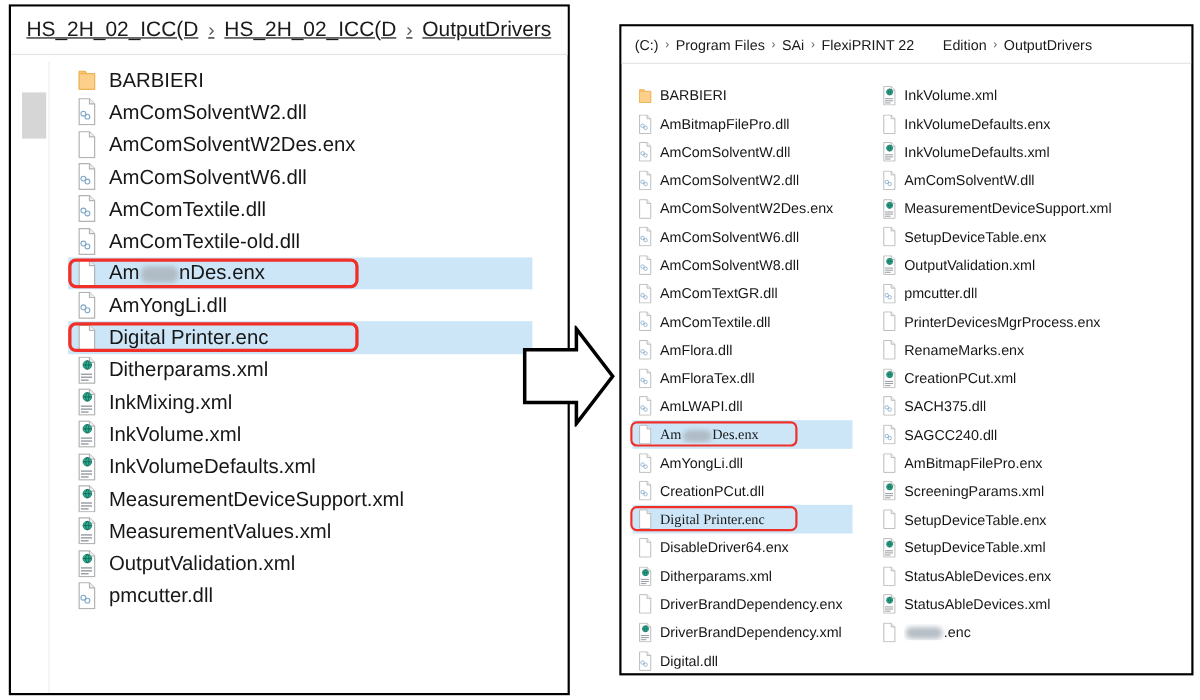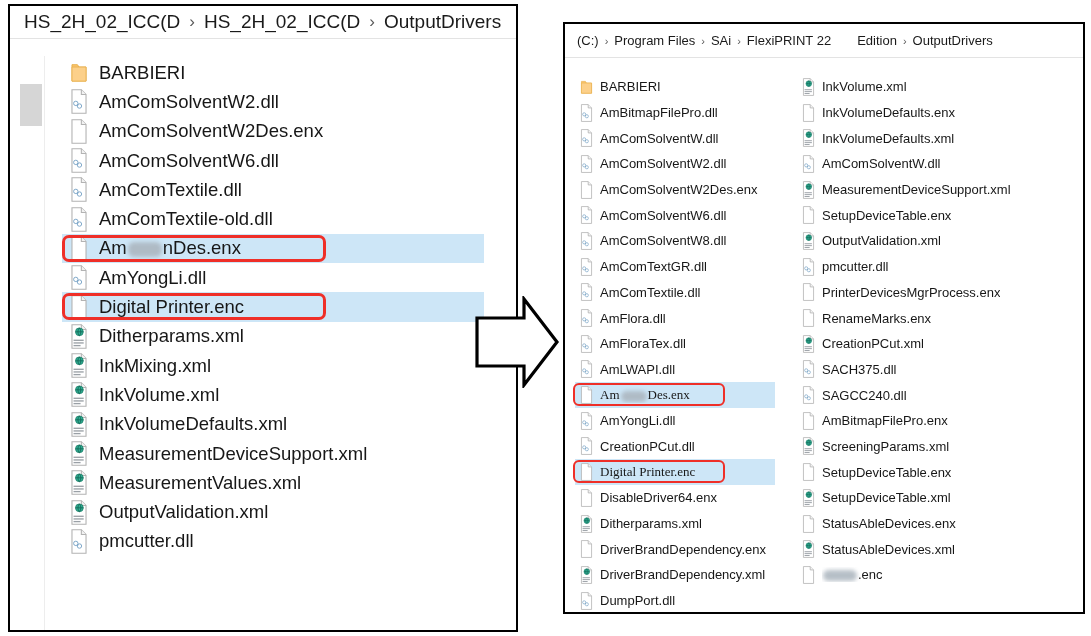--- a/index.html
+++ b/index.html
@@ -26,21 +26,21 @@
   
   .crumbbar{
     position:absolute;left:0;right:0;top:0;
     box-sizing:border-box;
     background:#ffffff;
     border-bottom:1px solid #e3e3e3;
     display:flex;align-items:center;
     white-space:nowrap;
     overflow:hidden;
   }
-  #left-window .crumbbar{height:33px;padding:0 14px;}
+  #left-window .crumbbar{height:44px;padding:0 14px;text-decoration:underline;}
   #right-window .crumbbar{height:34px;padding:0 12px;}
   .crumb{
     color:#1a1a1a;
     display:inline-block;
   }
   #left-window .crumb{font-size:19px;}
   #right-window .crumb{font-size:13px;}
   .sep{
     color:#5a5a5a;
     display:inline-block;
@@ -650,21 +650,21 @@
             <svg viewBox="0 0 24 32">
               <path d="M3 1 H15 L21 7 V31 H3 Z" fill="#ffffff" stroke="#b3b3b3" stroke-width="1.4"></path>
               <path d="M15 1 L15 7 L21 7" fill="#f2f2f2" stroke="#b3b3b3" stroke-width="1.4"></path>
               <g transform="translate(4.5,15) scale(0.85)">
                 <circle cx="4" cy="4" r="3.3" fill="none" stroke="#7fa8c9" stroke-width="1.5"></circle>
                 <circle cx="9.5" cy="8" r="3.3" fill="none" stroke="#7fa8c9" stroke-width="1.5"></circle>
                 <line x1="6" y1="6" x2="8" y2="6.4" stroke="#7fa8c9" stroke-width="1.4"></line>
               </g>
             </svg>
           </span>
-          <span class="name">DumpPort.dll</span>
+          <span class="name">Digital.dll</span>
         </div>
         <div class="row"></div>
       </div>
     <div class="rcol" id="right-col-2">
         <div class="row">
           <span class="icon">
             <svg viewBox="0 0 24 32">
               <path d="M3 1 H15 L21 7 V31 H3 Z" fill="#ffffff" stroke="#b3b3b3" stroke-width="1.4"></path>
               <path d="M15 1 L15 7 L21 7" fill="#f2f2f2" stroke="#b3b3b3" stroke-width="1.4"></path>
               <rect x="5" y="20" width="13" height="1.7" fill="#9aa0a6"></rect>

